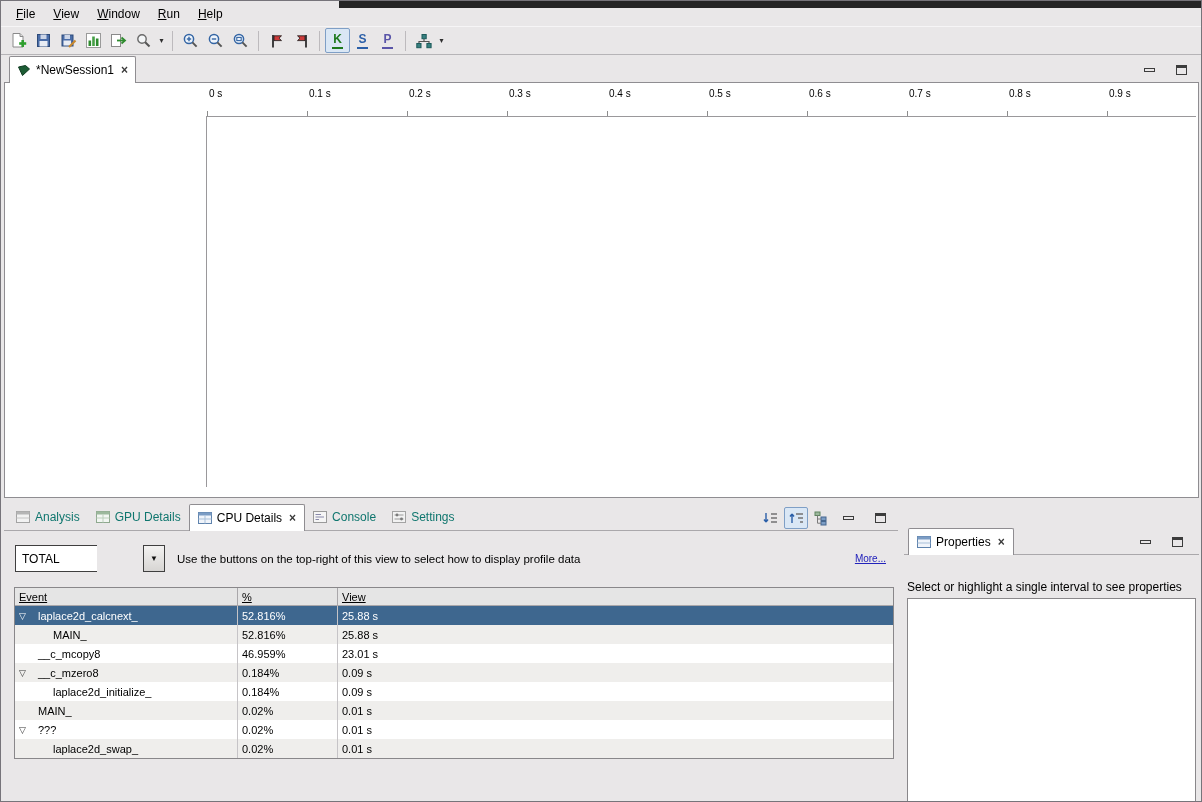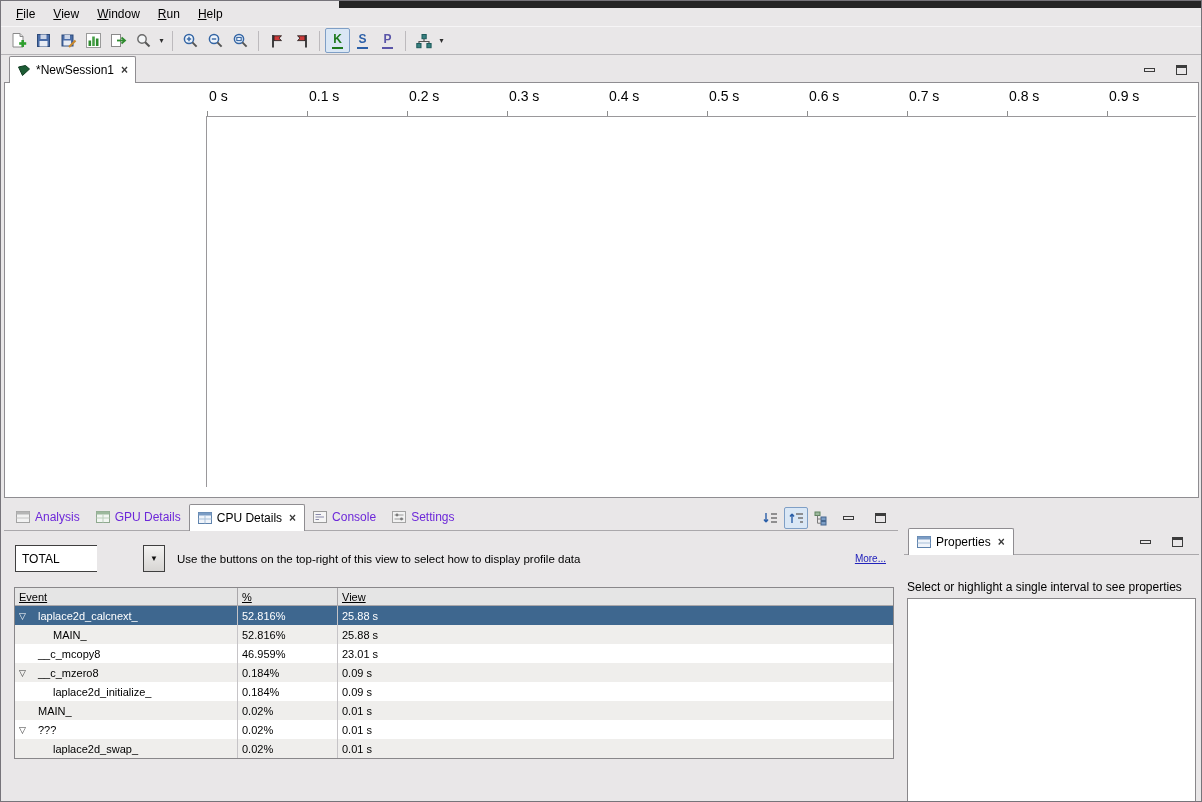--- a/index.html
+++ b/index.html
@@ -29,31 +29,31 @@
   .win-btns { position:absolute; display:flex; gap:16px; z-index:3; }
   .win-btn { width:16px; height:15px; display:flex; align-items:center; justify-content:center; }
   .glyph-min { width:11px; height:4px; border:1px solid #3c3c3c; }
   .glyph-max { width:11px; height:10px; border:1px solid #3c3c3c; border-top-width:3px; }
 
   
   .editor { position:absolute; left:3px; top:55px; width:1195px; height:442px; }
   .etab { position:absolute; left:5px; top:0; height:27px; display:flex; align-items:center; gap:5px; padding:0 7px; background:#fff; border:1px solid #8f8d91; border-bottom:none; border-radius:2px 2px 0 0; z-index:2; font-size:12px; }
   .editor-content { position:absolute; left:0; top:26px; right:0; bottom:0; background:#fff; border:1px solid #8f8d91; }
   .ec-inner { position:relative; width:100%; height:100%; }
-  .tick-label { position:absolute; top:5px; font-size:14px; white-space:nowrap; }
+  .tick-label { position:absolute; top:5px; font-size:10px; white-space:nowrap; }
   .tick-label::before { content:""; position:absolute; left:-2px; top:23px; width:1px; height:5px; background:#8c8c8c; }
   .ruler-line { position:absolute; left:201px; right:2px; top:33px; height:1px; background:#9a989b; }
   .tl-divider { position:absolute; left:201px; top:33px; bottom:10px; width:1px; background:#9a989b; }
   .name-col { position:absolute; left:0; top:33px; width:201px; bottom:0; background:#fff; }
   .tl-canvas { position:absolute; left:202px; top:34px; right:0; bottom:0; background:#fff; }
   .close-x { font-weight:bold; font-size:12px; color:#3a3a3a; padding-left:2px; }
 
   
   .tabstrip { position:absolute; left:0; top:0; right:0; height:27px; border-bottom:1px solid #aaa8ab; display:flex; align-items:flex-end; padding-left:4px; }
-  .dtab { height:26px; display:flex; align-items:center; gap:5px; padding:0 8px; color:#6d28d9; font-size:12px; white-space:nowrap; }
+  .dtab { height:26px; display:flex; align-items:center; gap:5px; padding:0 8px; color:#0f766e; font-size:12px; white-space:nowrap; }
   .dtab.active { height:27px; margin-bottom:-1px; background:#fff; border:1px solid #8f8d91; border-bottom:none; border-radius:2px 2px 0 0; color:#000; position:relative; z-index:2; }
 
   
   .details { position:absolute; left:3px; top:503px; width:894px; height:290px; }
   .vbtns { position:absolute; right:64px; top:3px; display:flex; gap:2px; z-index:3; }
   .vbtn { width:24px; height:22px; display:flex; align-items:center; justify-content:center; border:1px solid transparent; border-radius:2px; }
   .vbtn.pressed { background:#dae7f5; border-color:#7f9fc6; }
 
   .combo { position:absolute; left:11px; top:41px; width:150px; height:27px; display:flex;gap:46px; }
   .combo-text { flex:1; background:#fff; border:1px solid #3f3f3f; border-right:none; display:flex; align-items:center; padding-left:6px; font-size:12px; }

